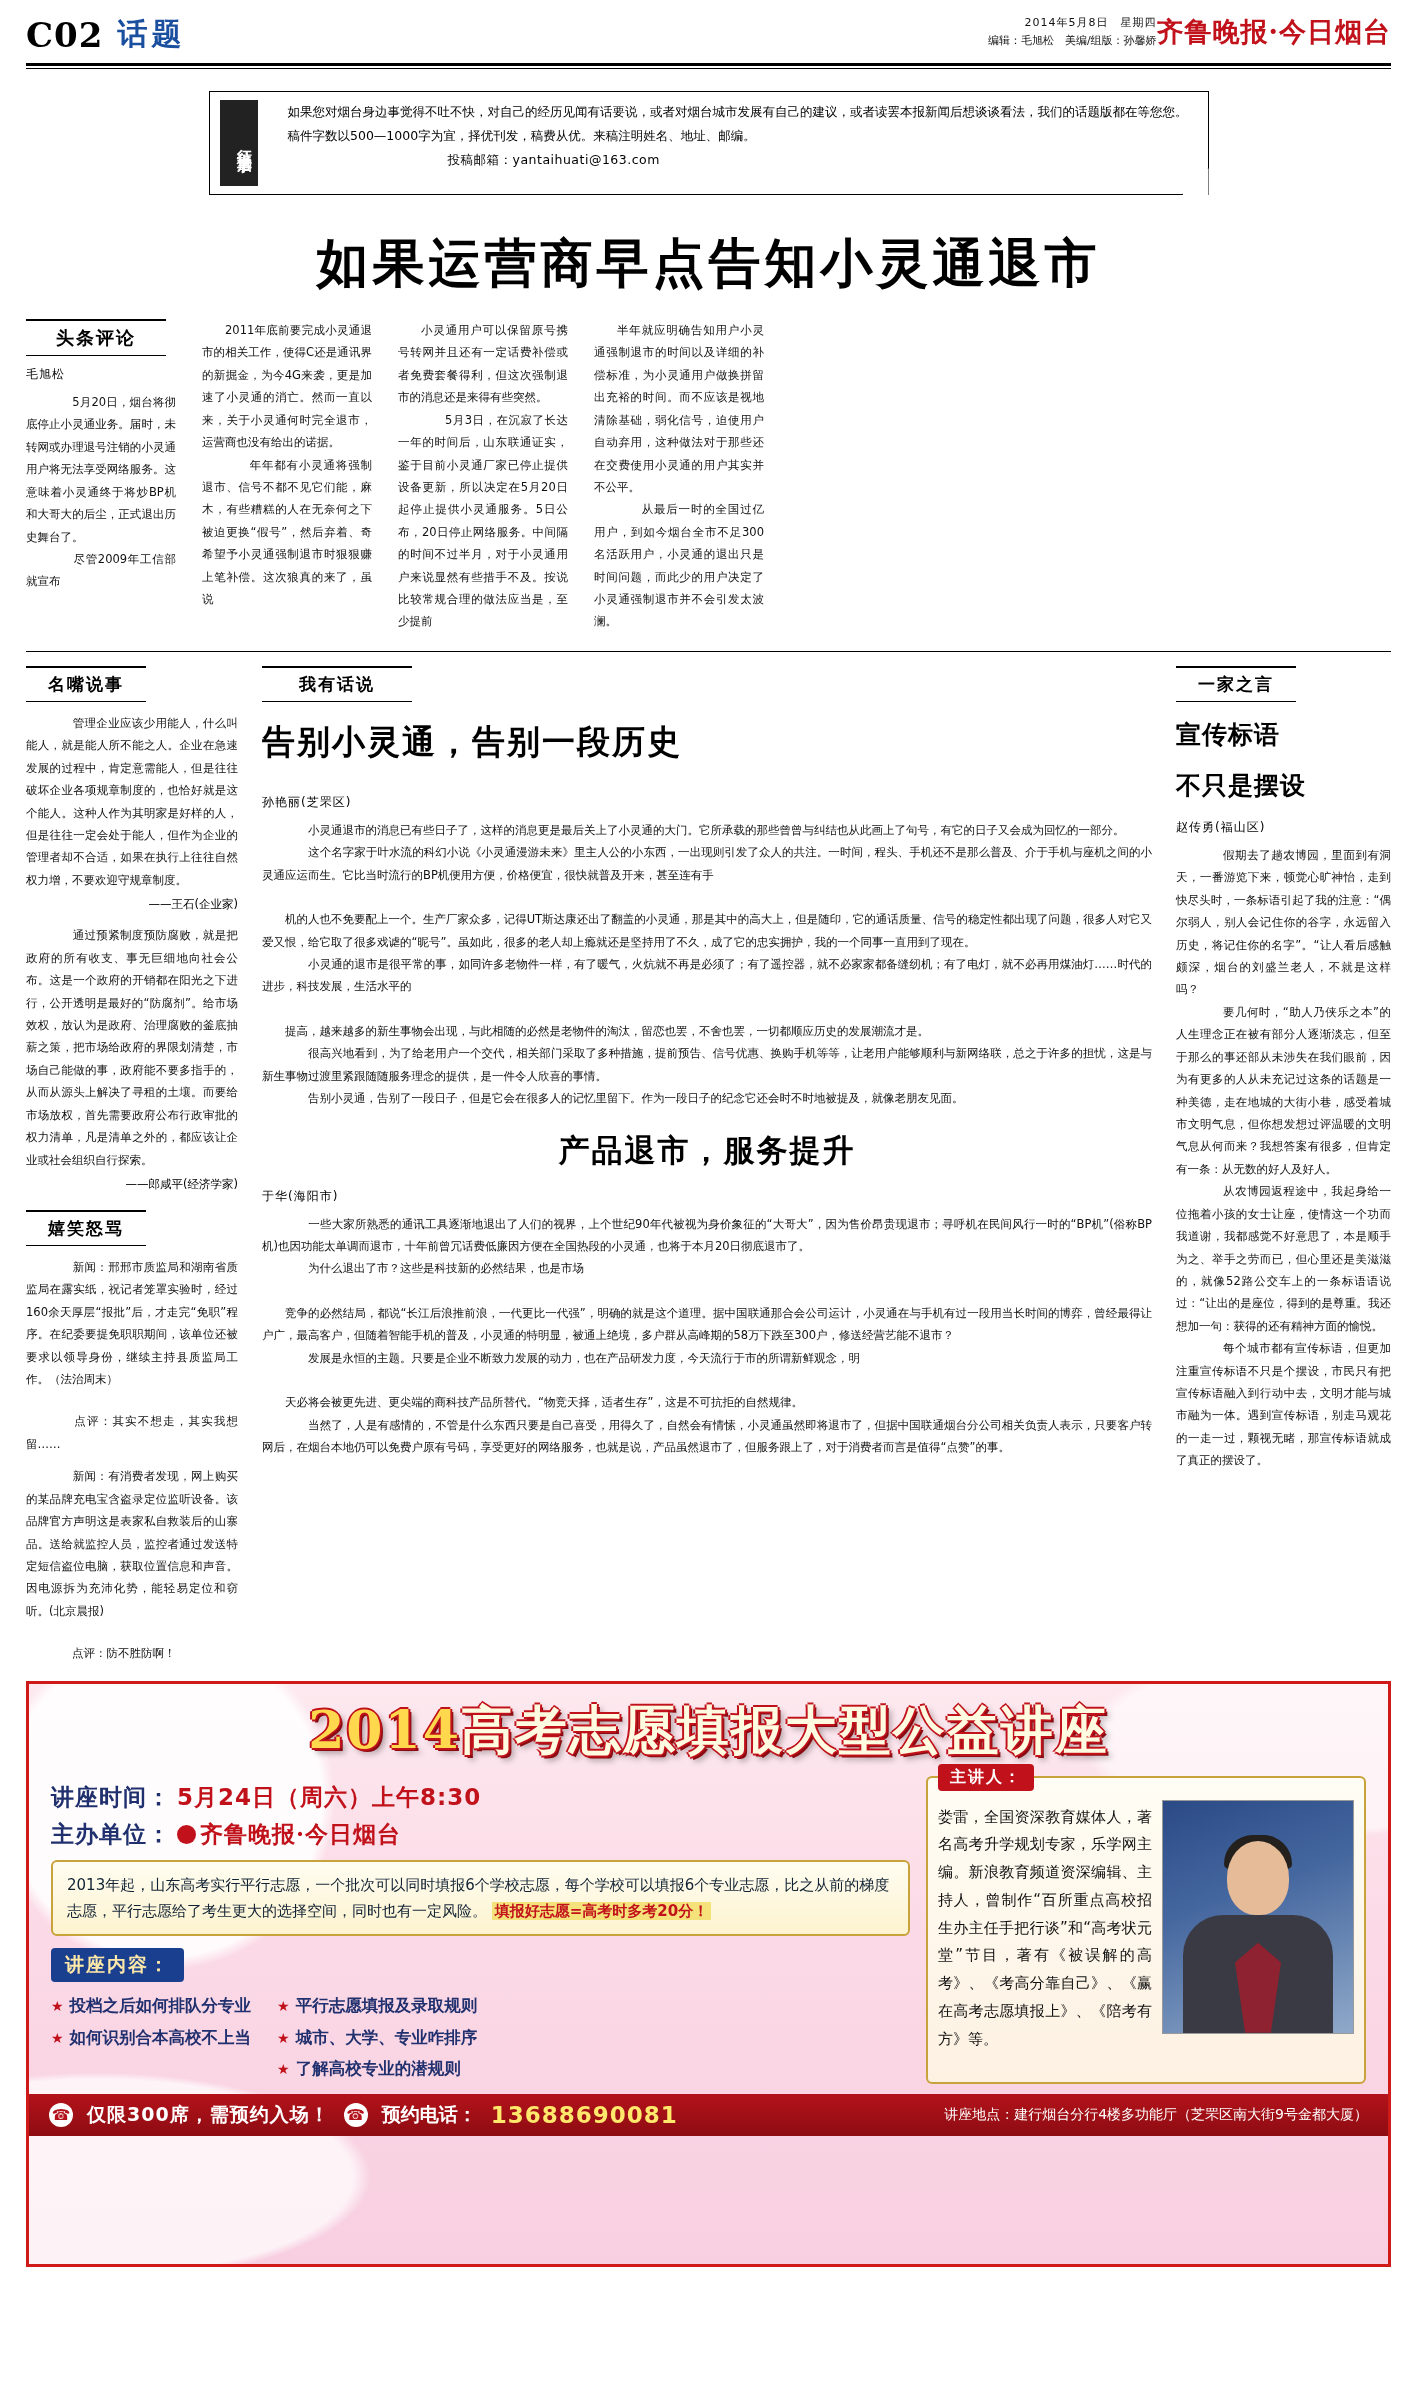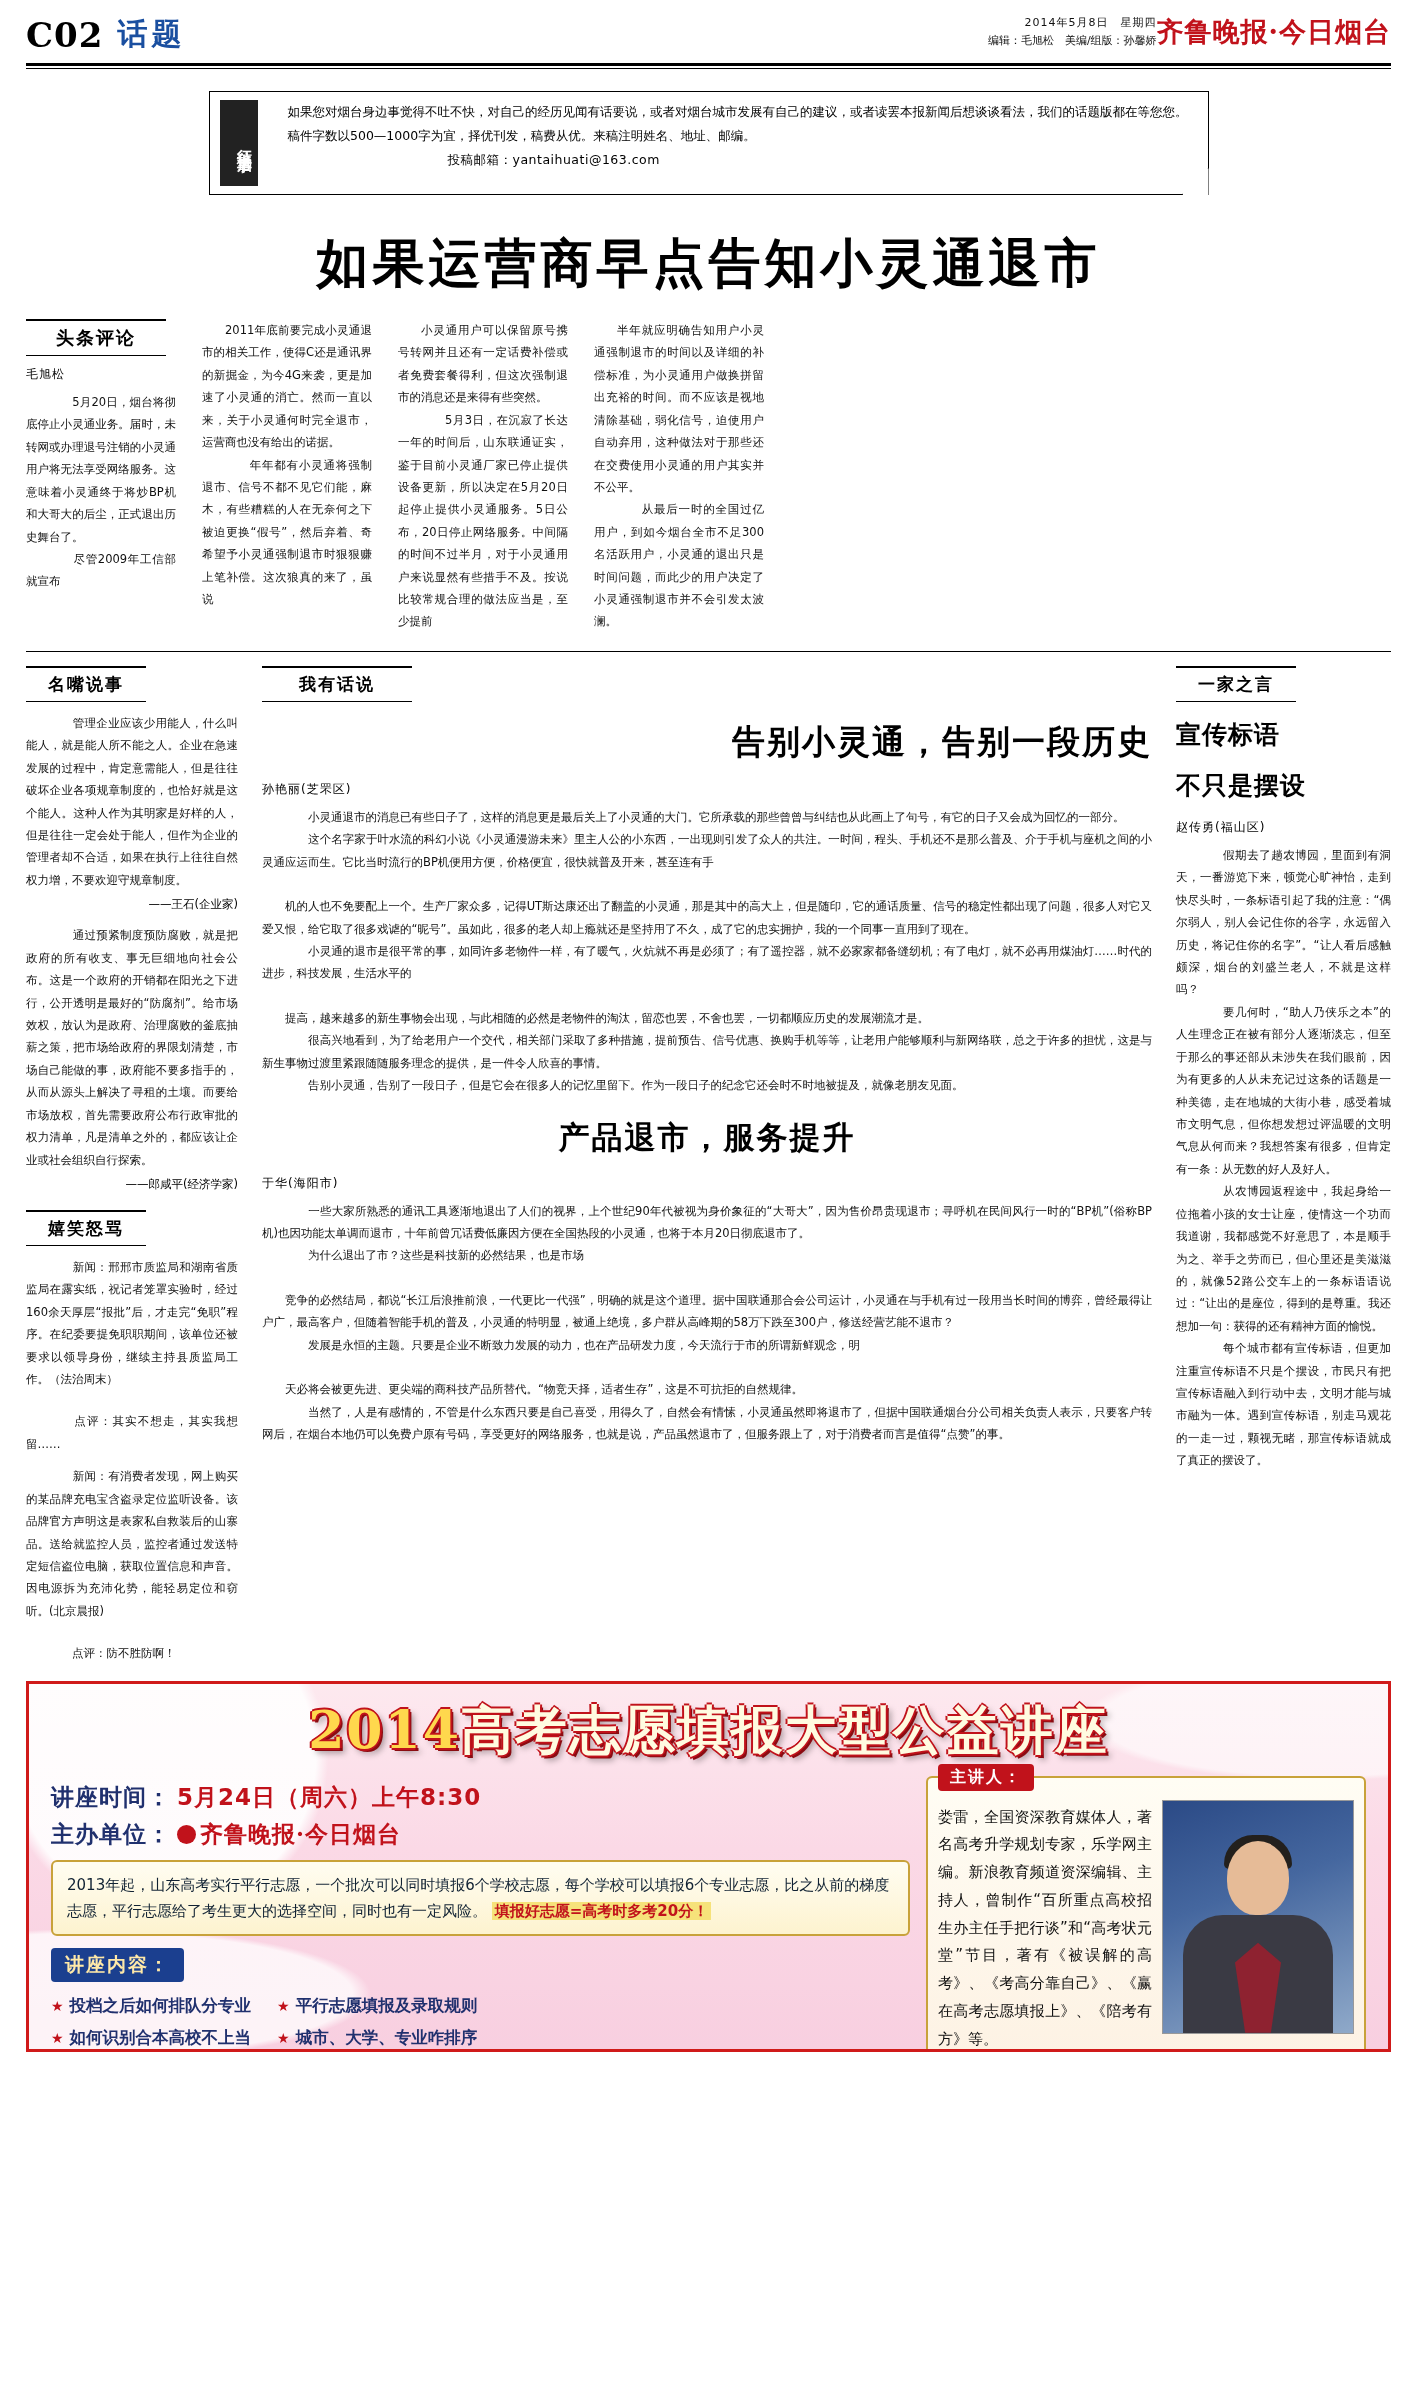--- a/index.html
+++ b/index.html
@@ -170,26 +170,26 @@
     letter-spacing:2px;
     text-align:center;
     border-top:2px solid #000;
     border-bottom:1px solid #000;
     padding:5px 0;
     margin-bottom:10px;
     width:120px;
   }
   .tag-head.wide{width:150px;}
   .sub-headline{
-    text-align:right;
+    text-align:left;
     font-family:"DejaVu Serif","Liberation Serif",serif;
     font-size:33px;
     font-weight:bold;
     letter-spacing:2px;
-    margin:18px 0 16px 0;
+    margin:18px 0 29px 0;
   }
   .sub-headline2{
     text-align:center;
     font-family:"DejaVu Serif","Liberation Serif",serif;
     font-size:31px;
     font-weight:bold;
     letter-spacing:2px;
     margin:20px 0 16px 0;
   }
   .mid-cols{display:flex;gap:22px;flex-direction:column;}
@@ -219,21 +219,21 @@
   
   .ad{
     position:relative;
     margin:16px 0 0 0;
     border:3px solid #d01a1a;
     background:
       radial-gradient(circle at 10% 20%, rgba(255,255,255,.9) 0 12%, rgba(0,0,0,0) 13%),
       linear-gradient(180deg,#fde9ef 0%,#fbd9e6 45%,#f8cfe0 100%);
     overflow:hidden;
     box-sizing:border-box;
-    height:371px;
+    height:586px;
   }
   .ad:before{
     content:"";
     position:absolute;inset:0;
     background:
       radial-gradient(ellipse at 5% 85%, rgba(255,255,255,.75) 0 14%, rgba(255,255,255,0) 15%),
       radial-gradient(ellipse at 95% 10%, rgba(255,255,255,.6) 0 12%, rgba(255,255,255,0) 13%);
     pointer-events:none;
   }
   .ad-title{

